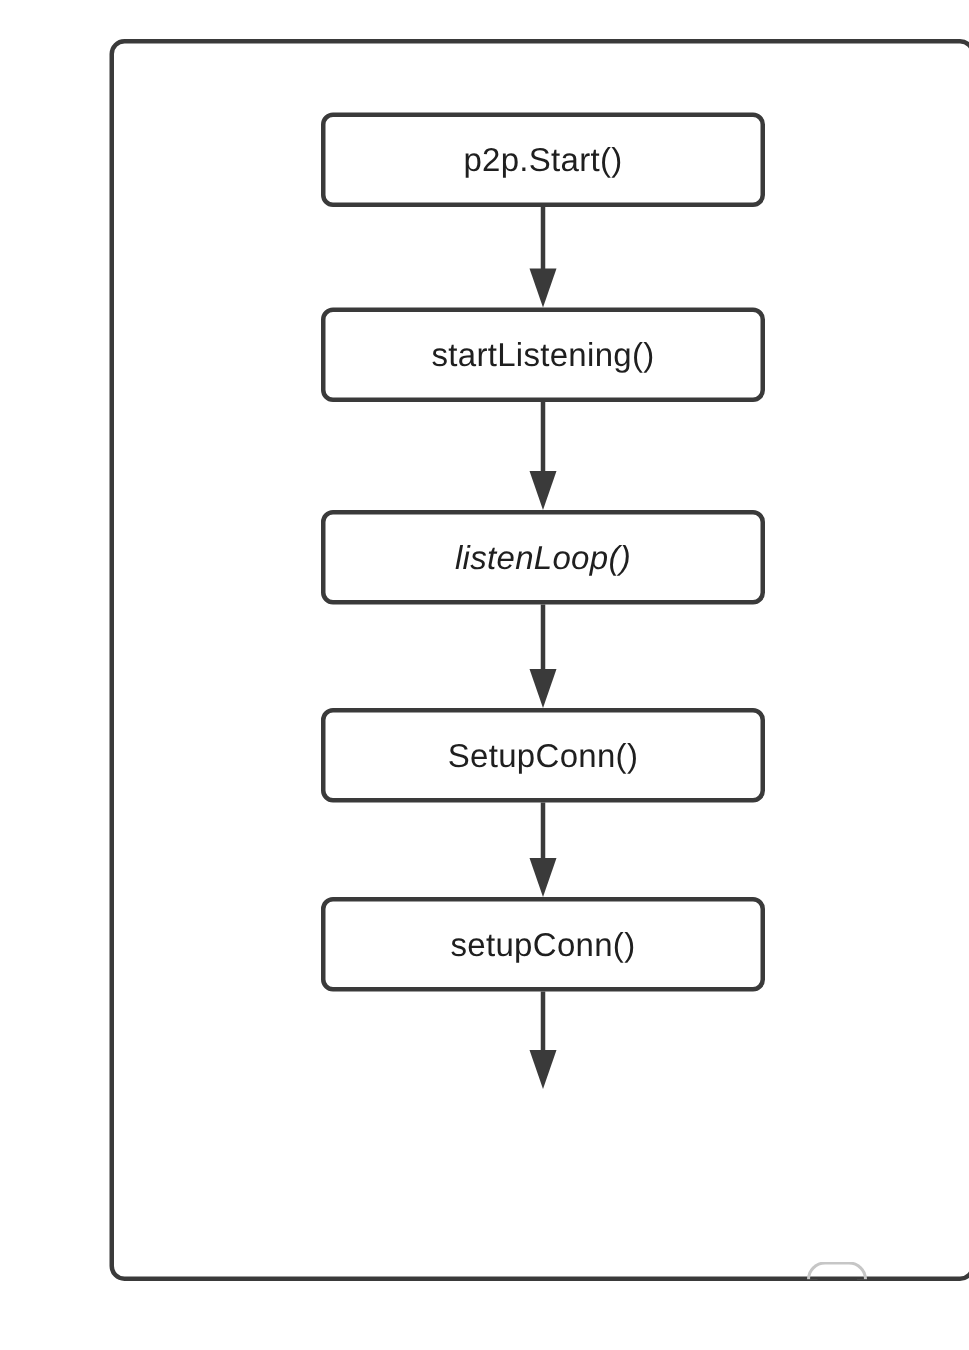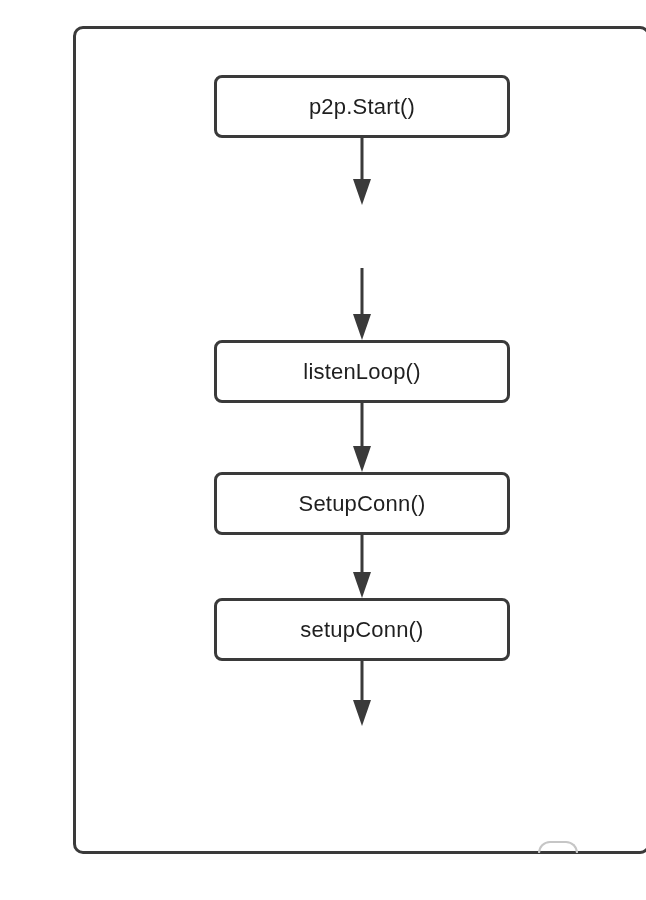--- a/index.html
+++ b/index.html
@@ -39,21 +39,21 @@
     letter-spacing: 0.2px;
   }
   .flow-node.dotted {
     border-style: dotted;
     border-width: 3px;
     border-radius: 6px;
     height: 66px;
   }
   .n0 { top: 75px;  }
   .n1 { top: 205px; }
-  .n2 { top: 340px; }
+  .n2 { top: 340px; font-style: italic; }
   .n3 { top: 472px; }
   .n4 { top: 598px; }
   .n5 { top: 726px; }
 
   .arrow {
     position: absolute;
     left: 311px;
     width: 18px;
   }
   .arrow .shaft {
@@ -98,20 +98,21 @@
 
   <div class="outer-frame"></div>
 
   <div class="flow-node n0">p2p.Start()</div>
 
   <div class="arrow a0">
     <div class="shaft"></div>
     <div class="head"></div>
   </div>
 
+  <div class="flow-node n1">startListening()</div>
 
   <div class="arrow a1">
     <div class="shaft"></div>
     <div class="head"></div>
   </div>
 
   <div class="flow-node n2">listenLoop()</div>
 
   <div class="arrow a2">
     <div class="shaft"></div>

